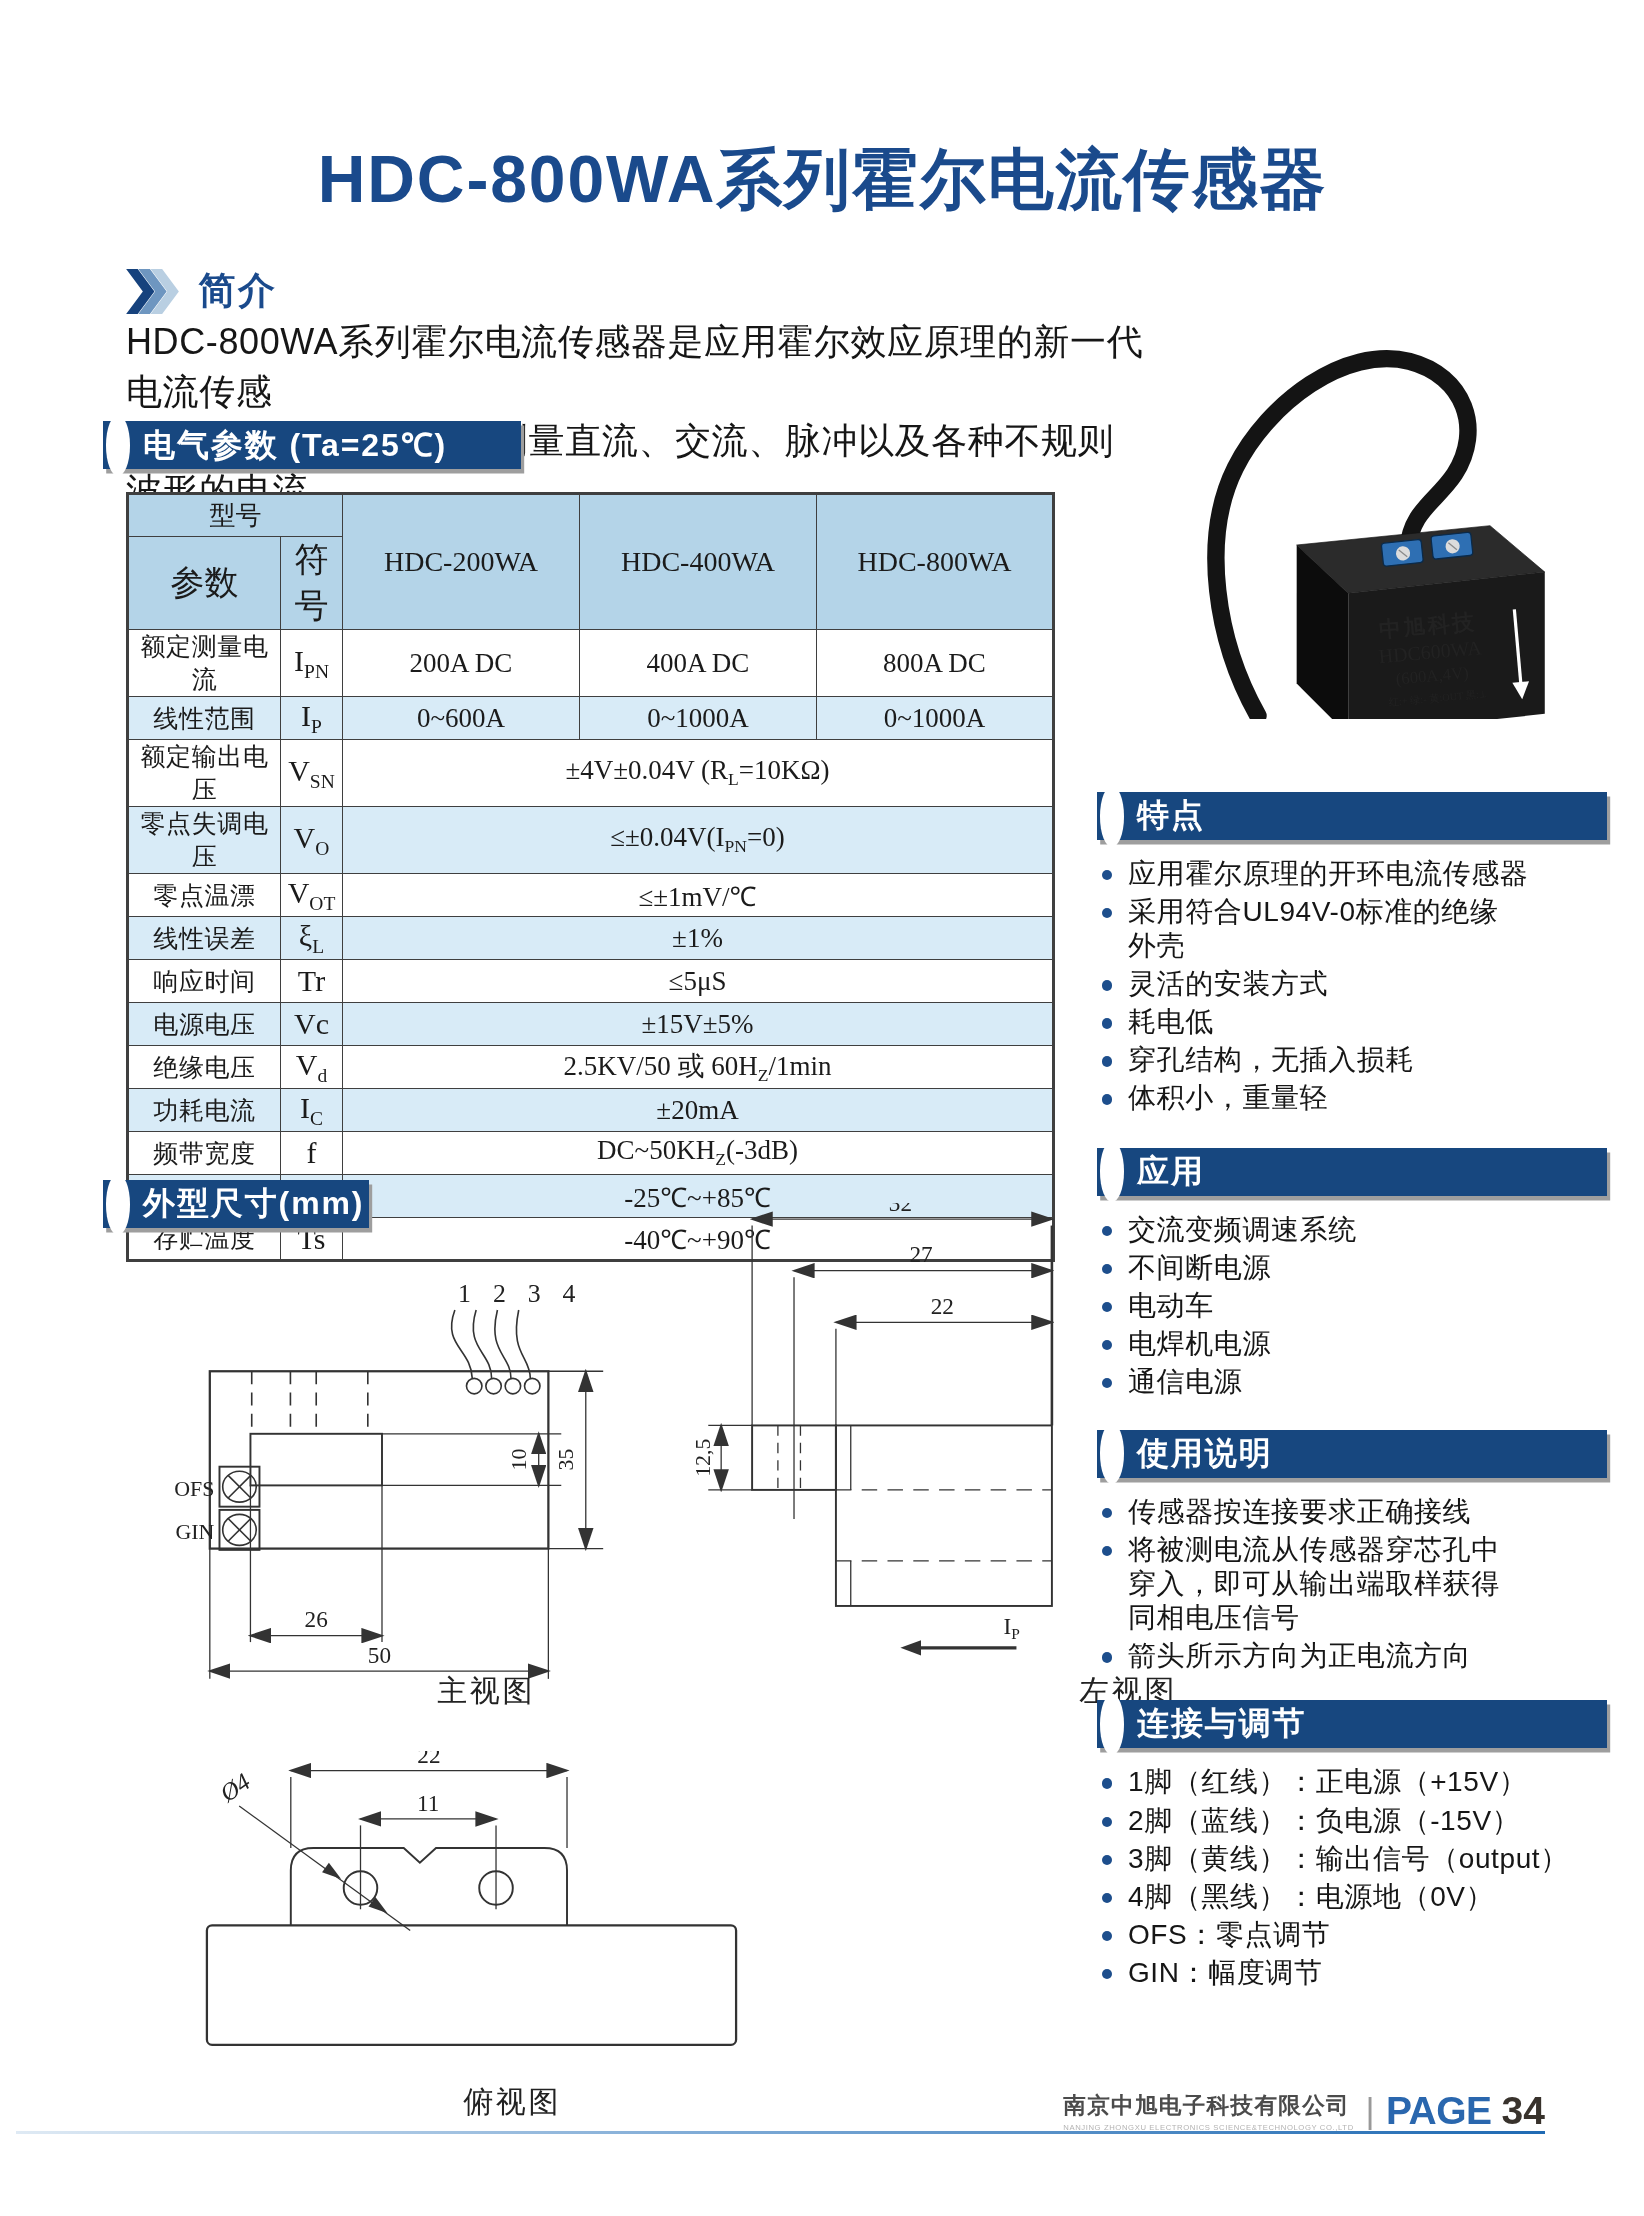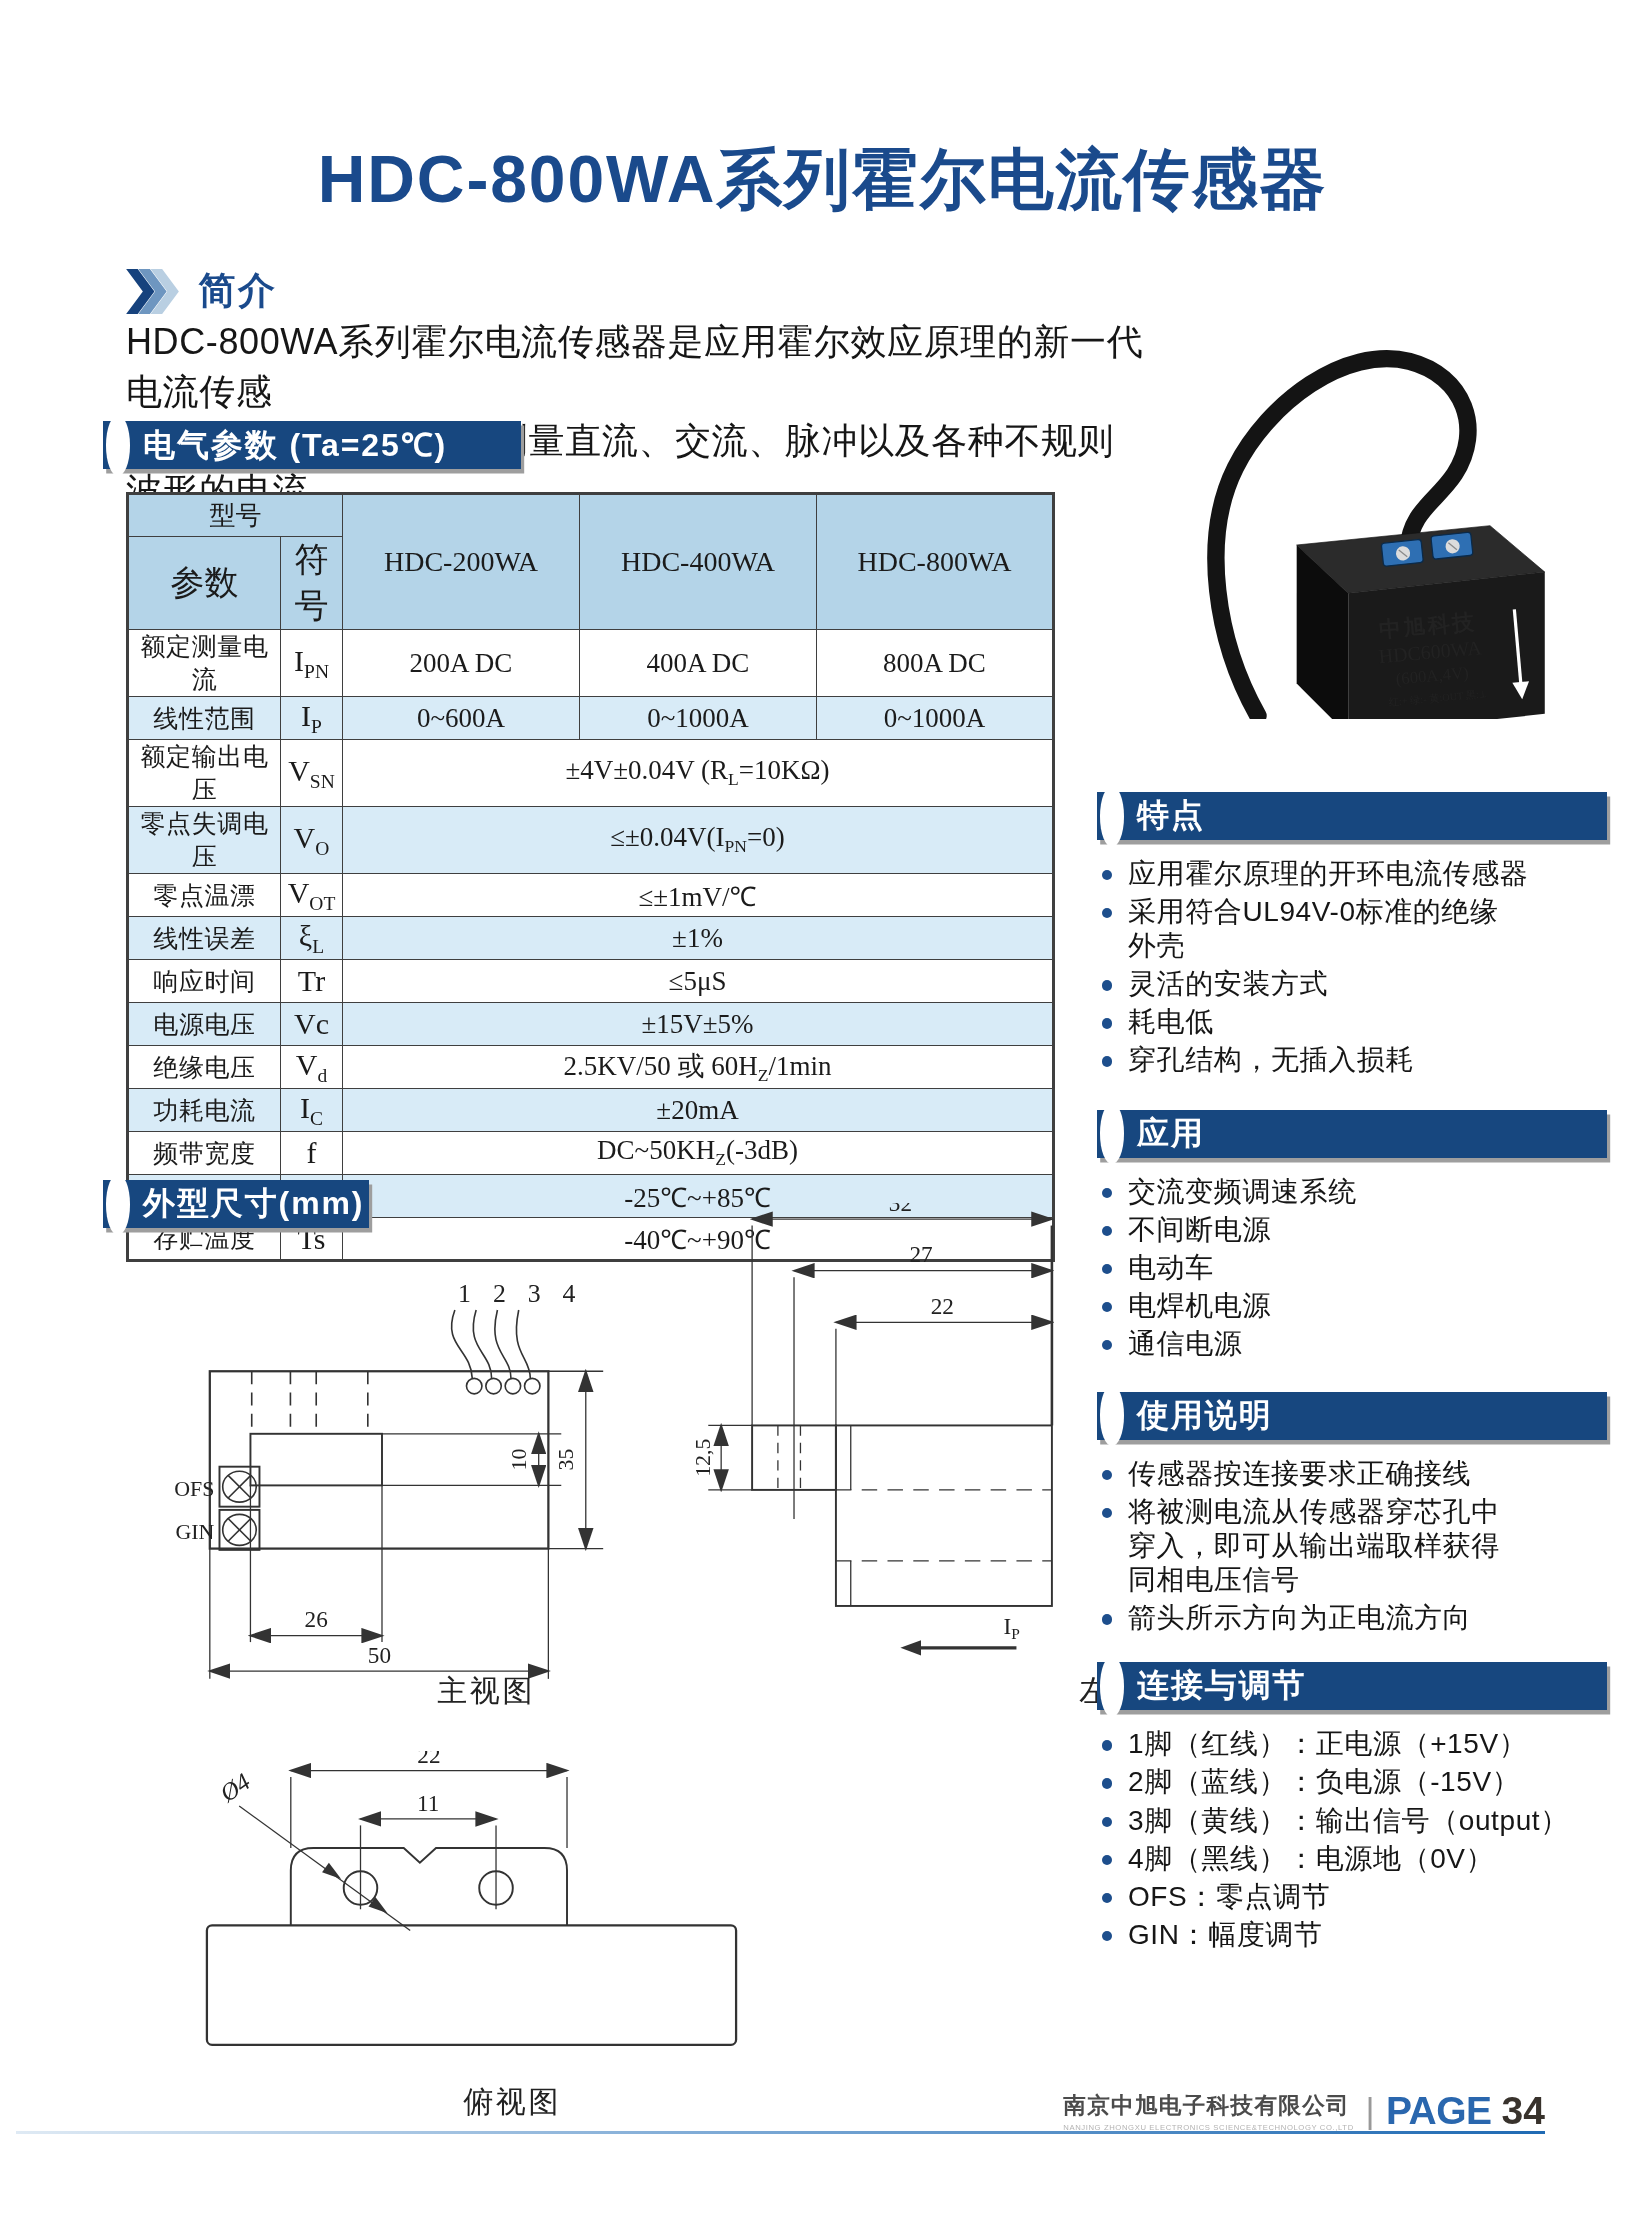--- a/index.html
+++ b/index.html
@@ -351,20 +351,24 @@
           <span class="li-text">灵活的安装方式</span>
         </li>
         <li>
           <span class="dot"></span>
           <span class="li-text">耗电低</span>
         </li>
         <li>
           <span class="dot"></span>
           <span class="li-text">穿孔结构，无插入损耗</span>
         </li>
+        <li>
+          <span class="dot"></span>
+          <span class="li-text">体积小，重量轻</span>
+        </li>
       </ul>
 
     <div class="rbar" style="margin-top:32px;">
       <span>应用</span>
     </div>
     <ul class="blist">
         <li>
           <span class="dot"></span>
           <span class="li-text">交流变频调速系统</span>
         </li>

